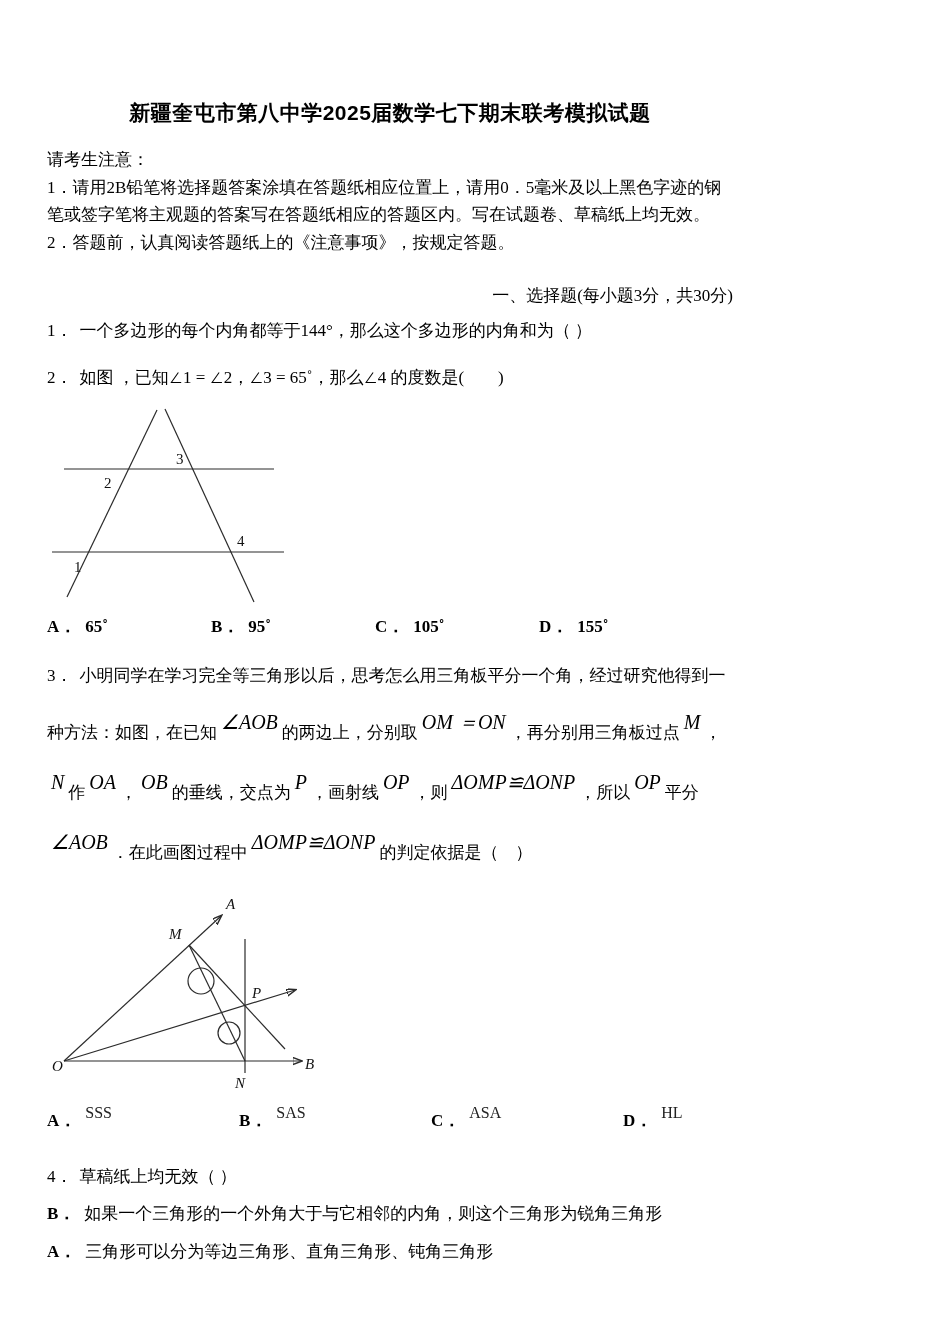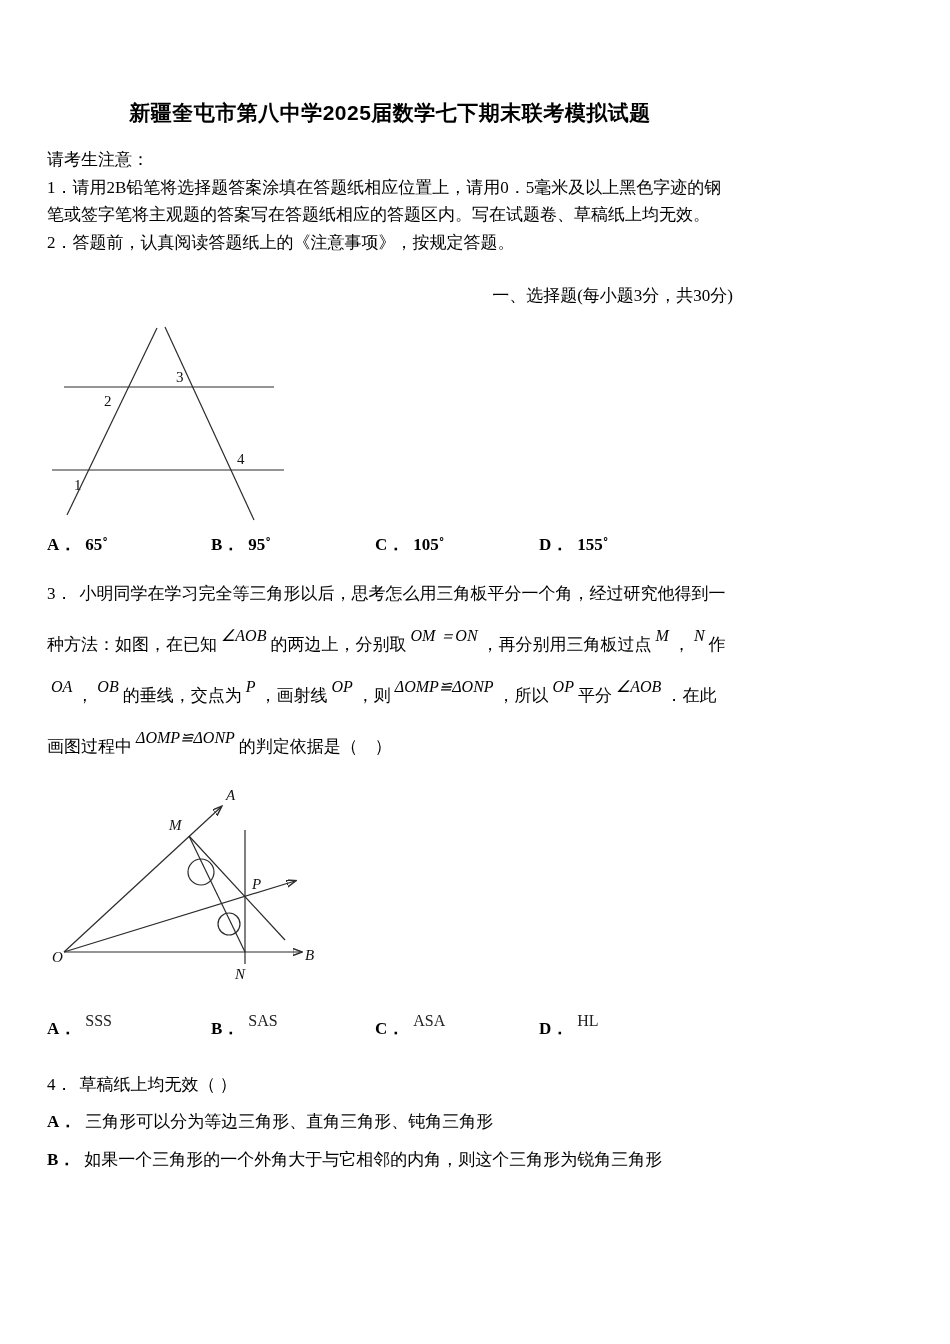--- a/index.html
+++ b/index.html
@@ -31,46 +31,48 @@
   .opts{display:flex;margin-top:9px;align-items:baseline;}
   .opt{flex:0 0 164px;}
   .opt:last-child{flex:1 1 auto;}
   .olab{font-weight:700;margin-right:9px;}
   .oval{font-weight:700;}
   .mval{font-weight:400;position:relative;top:-8px;color:#222;font-size:16px;}
   .math{
     font-style:italic;
     position:relative;top:-9px;
     padding:0 4px;
-    font-size:16px;
+    font-size:20px;
     white-space:nowrap;
   }
   .q3para{line-height:3.0;margin-top:10px;}
-  .q3opts{margin-top:26px;}
+  .q3opts{margin-top:9px;gap:28px;}
   .q4{margin-top:28px;}
   .optline{margin-top:10px;}
   .fig{display:block;margin:12px 0 0 2px;}
   .fig line, .fig path, .fig circle{stroke:#2b2b2b;stroke-width:1.2;fill:none;}
   .fig text{font-family:"Liberation Serif",serif;font-size:15px;fill:#111;stroke:none;}
   .fig text.it{font-style:italic;}
 </style>
 </head>
 <body>
 
 <div class="page">
 
   <h1 class="title">新疆奎屯市第八中学2025届数学七下期末联考模拟试题</h1>
 
   <p class="para">请考生注意：</p>
   <p class="para">1．请用2B铅笔将选择题答案涂填在答题纸相应位置上，请用0．5毫米及以上黑色字迹的钢笔或签字笔将主观题的答案写在答题纸相应的答题区内。写在试题卷、草稿纸上均无效。</p>
   <p class="para">2．答题前，认真阅读答题纸上的《注意事项》，按规定答题。</p>
 
   <p class="para section-head">一、选择题(每小题3分，共30分)</p>
 
+  <p class="para q"><span class="qnum">1．</span><span>一个多边形的每个内角都等于144°，那么这个多边形的内角和为（  ）</span></p>
 
+  <p class="para q q2"><span class="qnum">2．</span><span>如图 ，已知∠1 = ∠2，∠3 = 65˚，那么∠4 的度数是(　　)</span></p>
 
   <svg class="fig" width="250" height="200" viewBox="0 0 250 200">
     <line x1="15" y1="65" x2="225" y2="65"></line>
     <line x1="3" y1="148" x2="235" y2="148"></line>
     <line x1="108" y1="6" x2="18" y2="193"></line>
     <line x1="116" y1="5" x2="205" y2="198"></line>
     <text x="127" y="60">3</text>
     <text x="55" y="84">2</text>
     <text x="25" y="168">1</text>
     <text x="188" y="142">4</text>
@@ -108,16 +110,16 @@
   </svg>
 
   <div class="opts q3opts">
     <span class="opt"><b class="olab">A．</b><span class="mval">SSS</span></span>
     <span class="opt"><b class="olab">B．</b><span class="mval">SAS</span></span>
     <span class="opt"><b class="olab">C．</b><span class="mval">ASA</span></span>
     <span class="opt"><b class="olab">D．</b><span class="mval">HL</span></span>
   </div>
 
   <p class="para q q4"><span class="qnum">4．</span><span>草稿纸上均无效（  ）</span></p>
+  <p class="para optline"><b class="olab">B．</b><span>如果一个三角形的一个外角大于与它相邻的内角，则这个三角形为锐角三角形</span></p>
   <p class="para optline"><b class="olab">A．</b><span>三角形可以分为等边三角形、直角三角形、钝角三角形</span></p>
-  <p class="para optline"><b class="olab">B．</b><span>如果一个三角形的一个外角大于与它相邻的内角，则这个三角形为锐角三角形</span></p>
 
 </div>
 
 </body></html>

